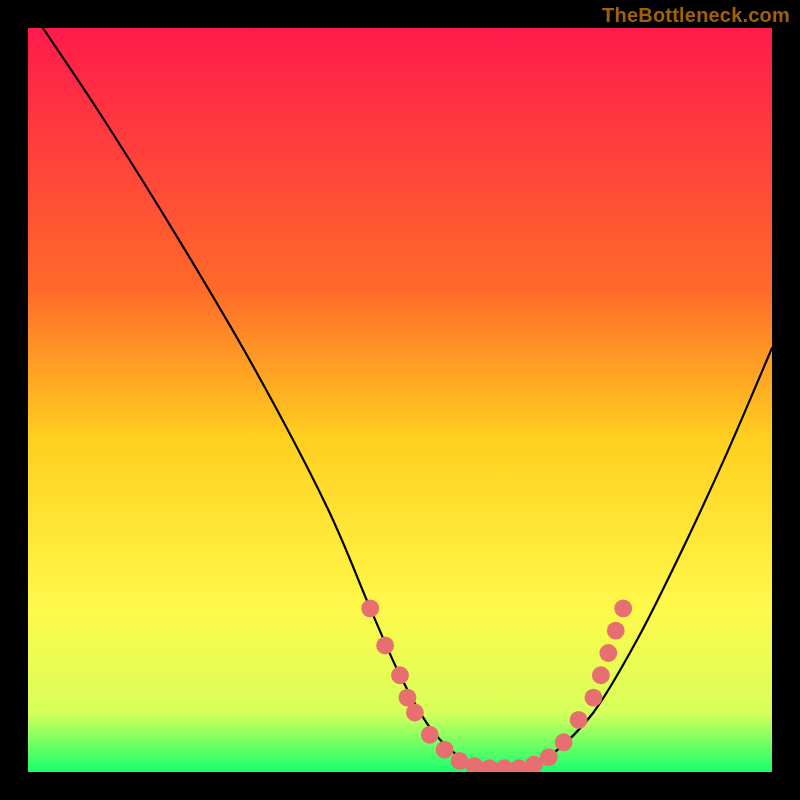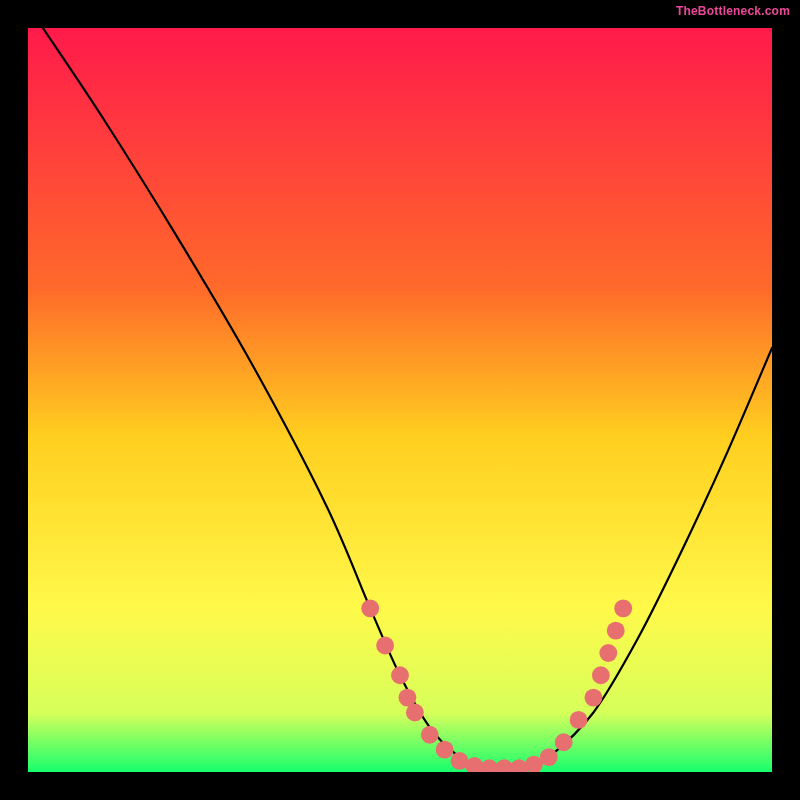--- a/index.html
+++ b/index.html
@@ -16,23 +16,23 @@
     left: 28px;
     width: 744px;
     height: 744px;
     overflow: hidden;
   }
   .attribution {
     position: absolute;
     top: 4px;
     right: 10px;
     font-family: Arial, Helvetica, sans-serif;
-    font-size: 12px;
+    font-size: 20px;
     font-weight: bold;
-    color: #ec4899;
+    color: #a16207;
     letter-spacing: 0.2px;
   }
 </style>
 </head>
 <body>
 
 <div class="frame">
   <div class="attribution">TheBottleneck.com</div>
   <div class="plot">
     <svg id="chart-svg" width="744" height="744" viewBox="0 0 744 744" preserveAspectRatio="none">

